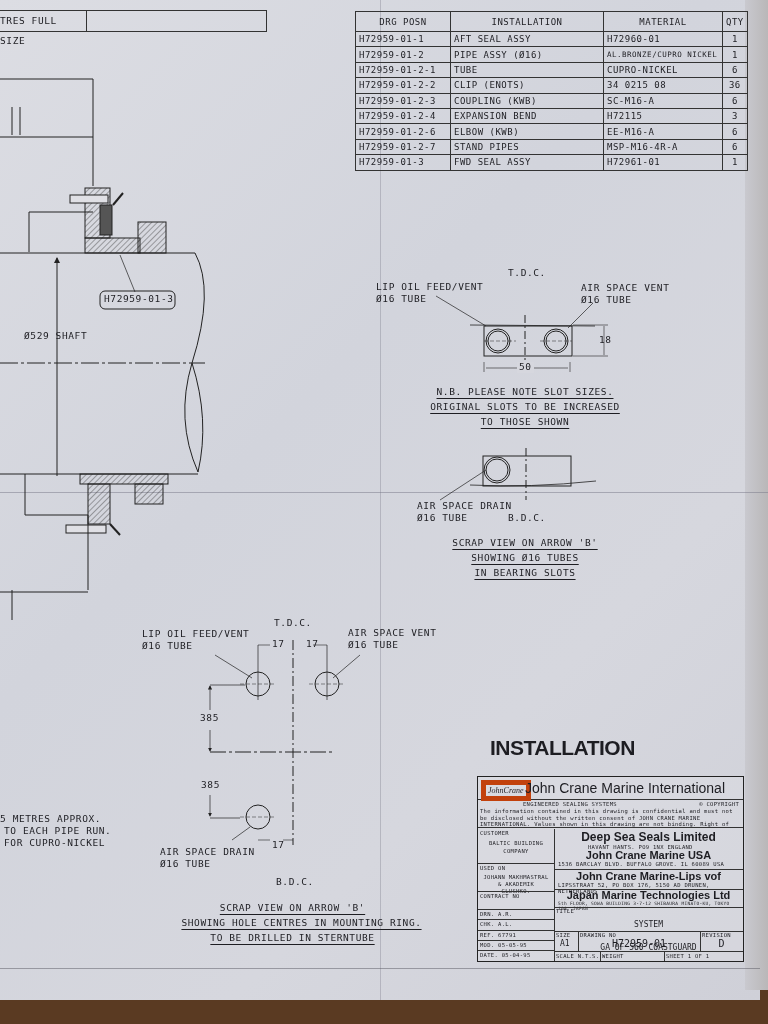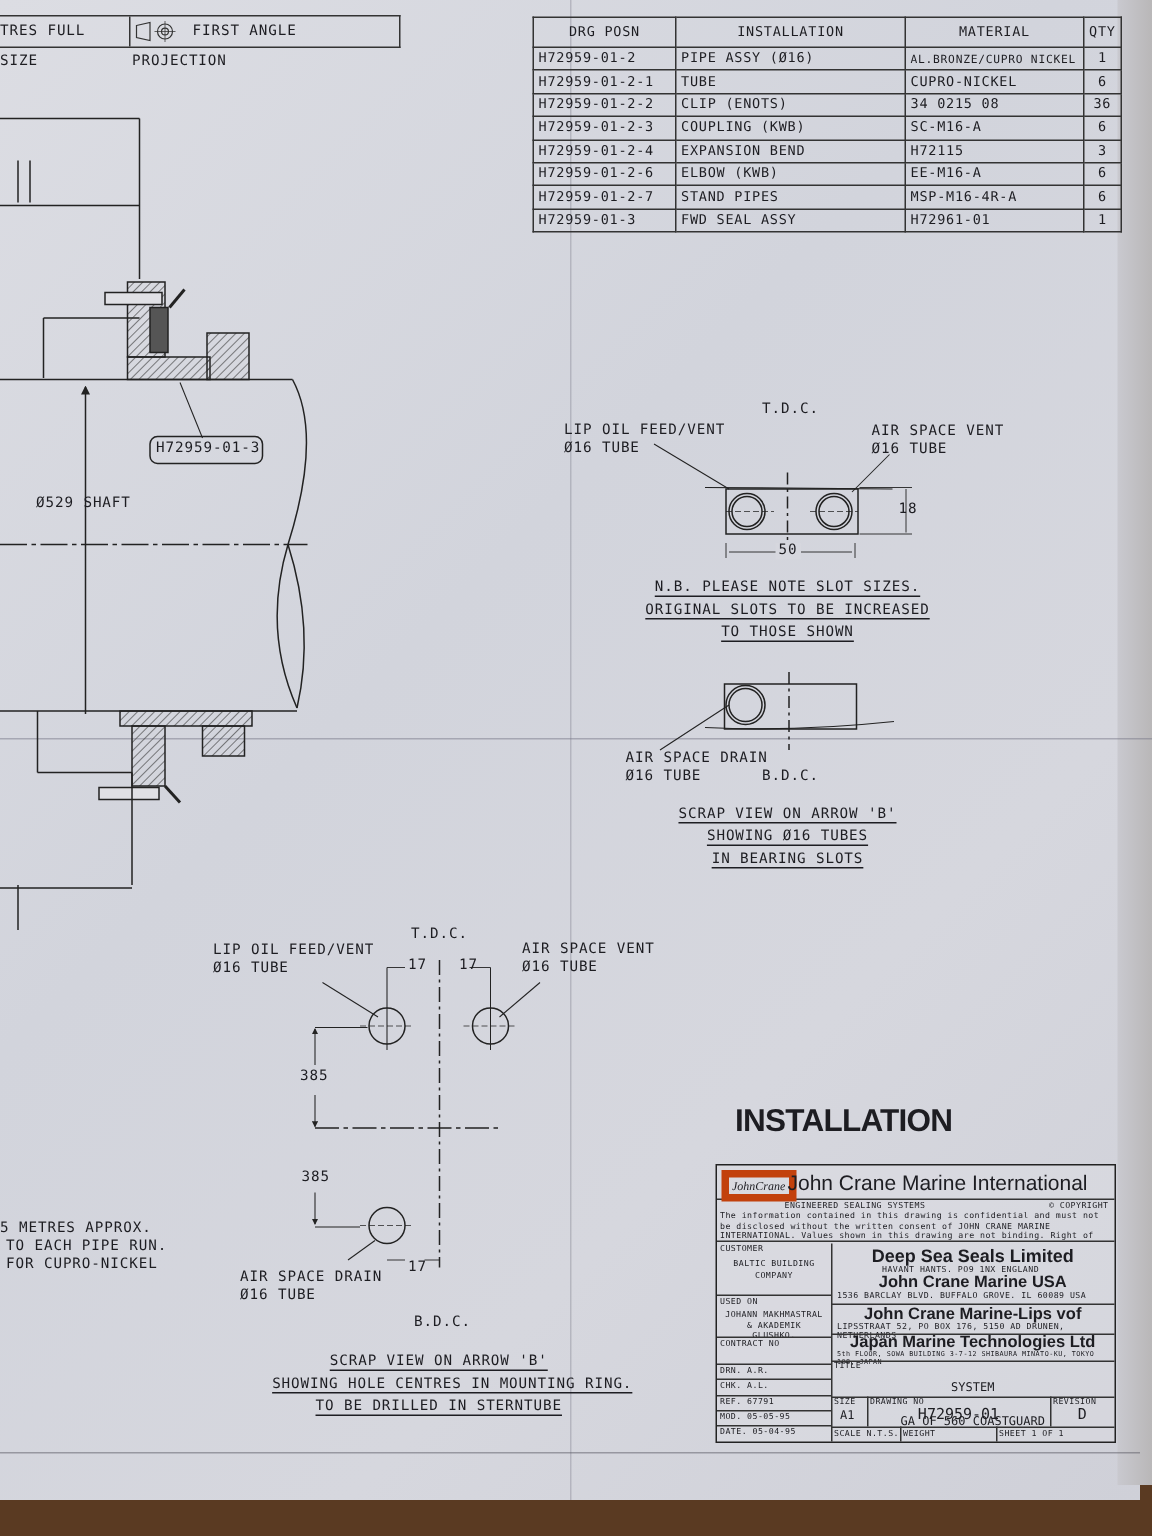--- a/index.html
+++ b/index.html
@@ -43,40 +43,36 @@
 <body>
 
 <div class="paper"></div>
 <div class="paper-right"></div>
 <div class="fold-v"></div>
 <div class="fold-h"></div>
 <div class="fold-h2"></div>
 
 <div class="hdr-strip">
   <div class="hdr-cell1">TRES FULL SIZE</div>
-  <div class="hdr-cell2">
-    <svg width="34" height="20" style="position:relative;display:inline-block;vertical-align:top;">
-      <path d="M3 6 L12 4 L12 16 L3 14 Z" fill="none" stroke="#333" stroke-width="0.8"></path>
-      <circle cx="22" cy="10" r="5" fill="none" stroke="#333" stroke-width="0.8"></circle>
-      <circle cx="22" cy="10" r="2.3" fill="none" stroke="#333" stroke-width="0.8"></circle>
-      <line x1="15" y1="10" x2="29" y2="10" stroke="#333" stroke-width="0.5"></line>
-      <line x1="22" y1="3" x2="22" y2="17" stroke="#333" stroke-width="0.5"></line>
-    </svg>
-    <span>FIRST ANGLE PROJECTION</span>
-  </div>
 </div>
 
 <table class="parts">
   <tbody>
       <tr>
     <th style="width:88px;">DRG POSN</th>
     <th style="width:146px;">INSTALLATION</th>
     <th style="width:112px;">MATERIAL</th>
     <th style="width:12px;">QTY</th>
   </tr>
+  <tr>
+        <td>H72959-01-1</td>
+        <td>AFT SEAL ASSY</td>
+        <td>H72960-01</td>
+        <td class="center">1</td>
+      </tr>
   <tr>
         <td>H72959-01-2</td>
         <td>PIPE ASSY (Ø16)</td>
         <td style="font-size:7.5px;">AL.BRONZE/CUPRO NICKEL</td>
         <td class="center">1</td>
       </tr>
   <tr>
         <td>H72959-01-2-1</td>
         <td>TUBE</td>
         <td>CUPRO-NICKEL</td>

